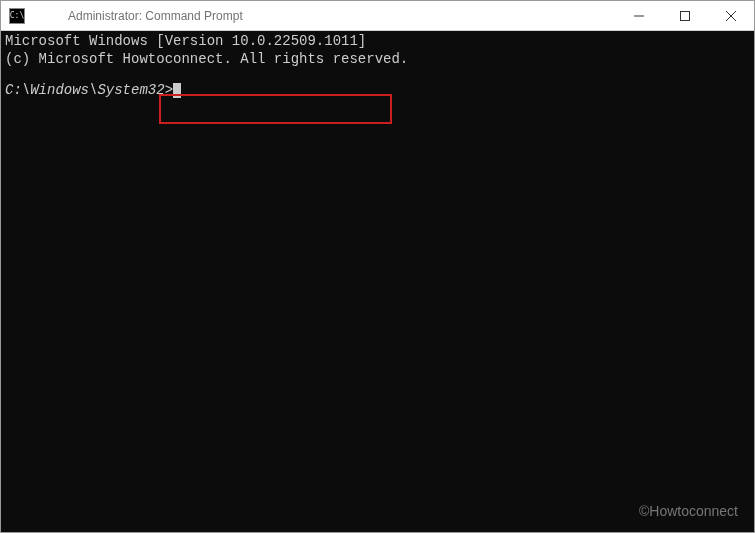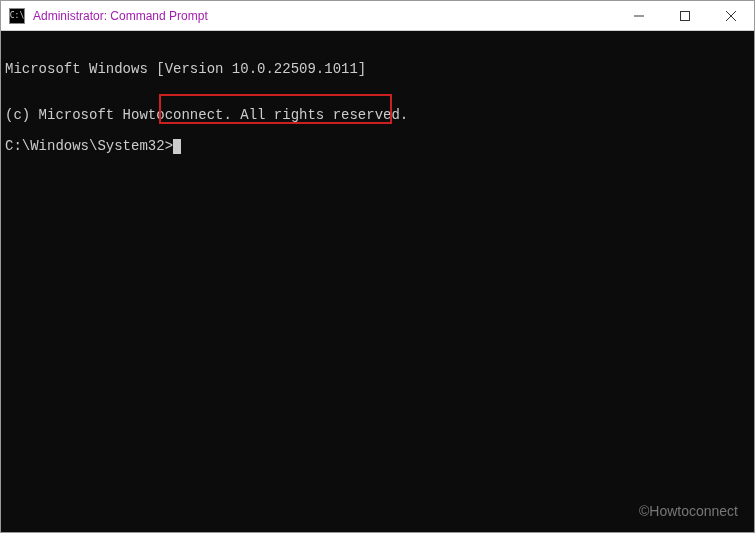--- a/index.html
+++ b/index.html
@@ -36,22 +36,23 @@
       align-items: center;
       justify-content: center;
       font-size: 8px;
       color: #ccc;
       font-family: monospace;
       border: 1px solid #888;
     }
 
     .title-text {
       font-size: 12px;
-      color: #a21caf;
+      color: #737373;
       flex: 1;
+      margin-left: 35px;
     }
 
     .window-controls {
       display: flex;
       height: 100%;
     }
 
     .window-btn {
       width: 46px;
       height: 100%;
@@ -74,31 +75,31 @@
       font-family: Consolas, "Courier New", monospace;
       font-size: 14px;
       color: #cccccc;
       line-height: 1.25;
       position: relative;
       overflow: hidden;
     }
 
     .terminal-line {
       white-space: pre;
-      margin-top: 28px;
     }
 
     .prompt-line {
       margin-top: 14px;
       display: flex;
       align-items: center;
     }
 
     .prompt {
       white-space: pre;
+      font-style: italic;
     }
 
     .command {
       white-space: pre;
     }
 
     .highlight-box {
       position: absolute;
       border: 2.5px solid #cc1f1f;
       top: 63px;

